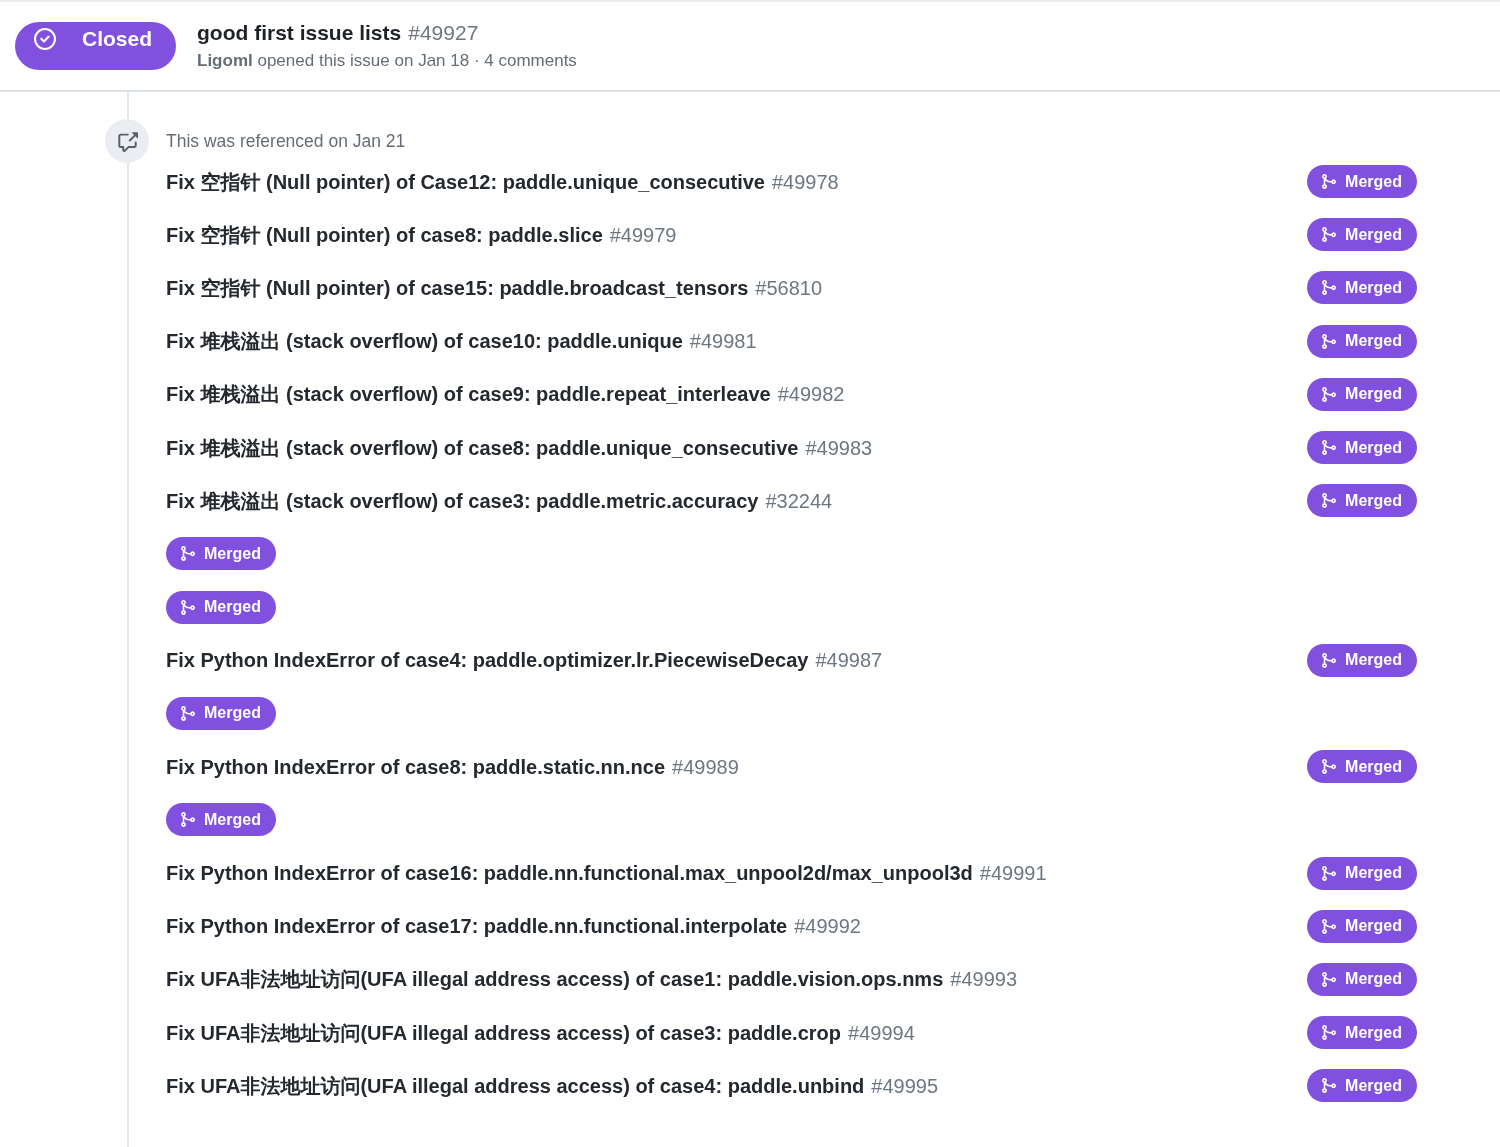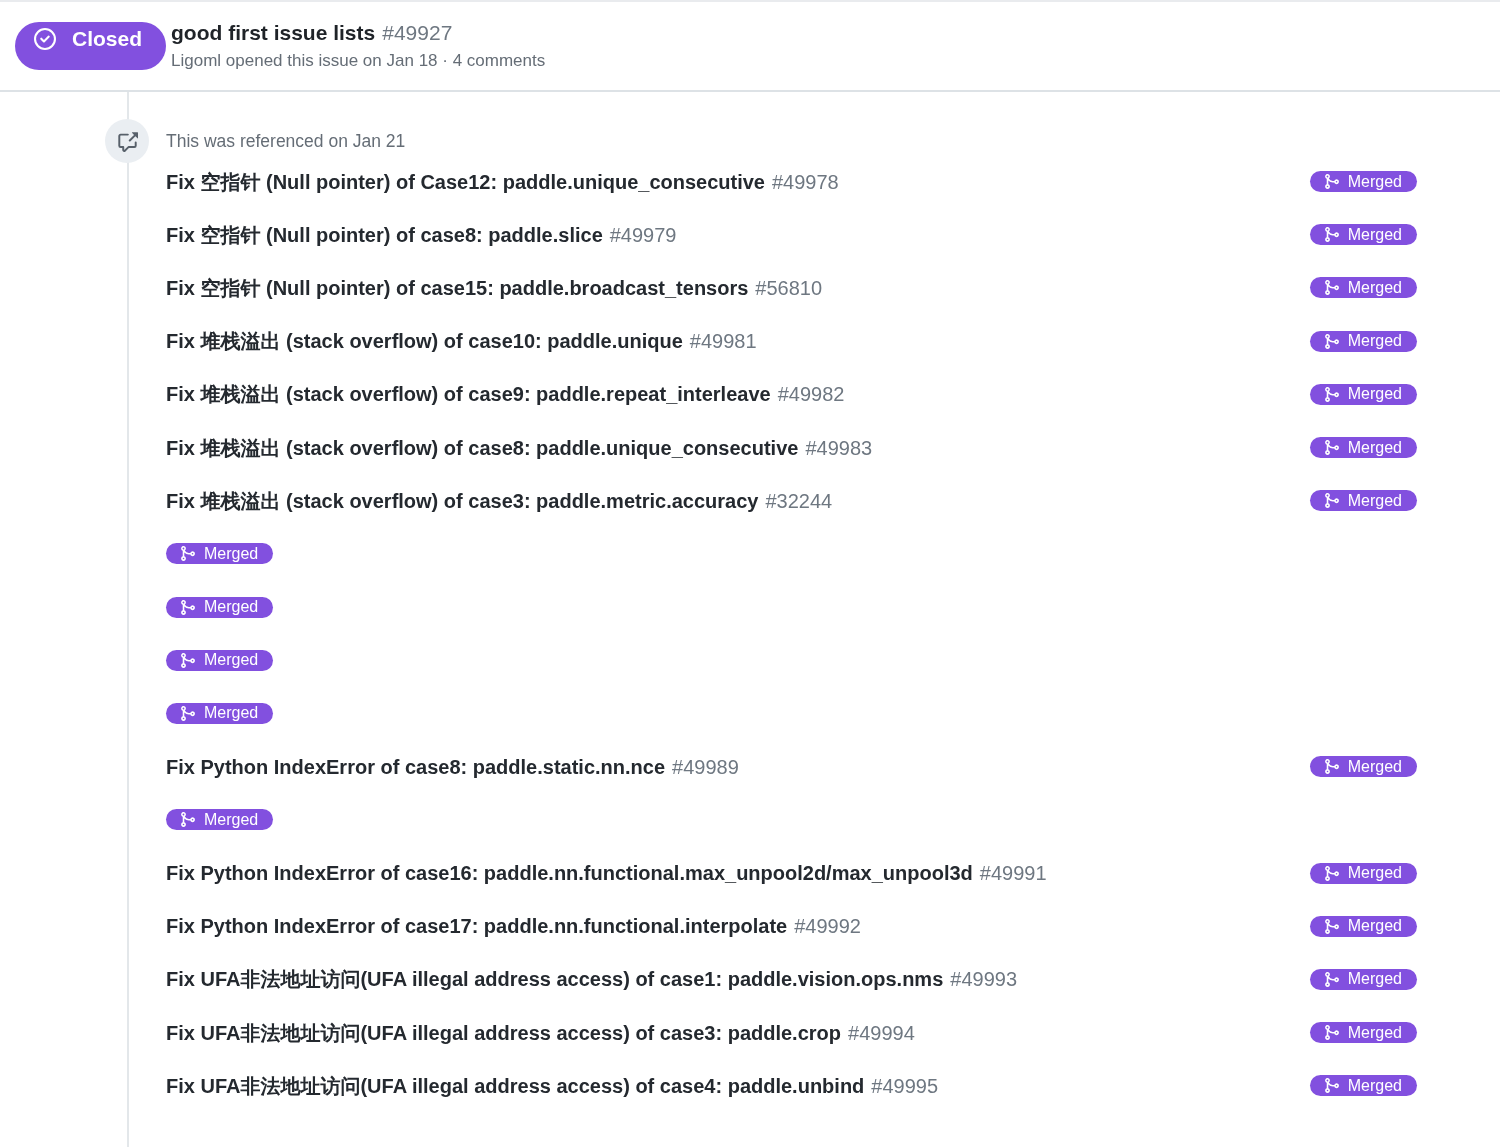--- a/index.html
+++ b/index.html
@@ -28,33 +28,33 @@
     position: relative; z-index: 2;
     height: 92px;
     background: #fff;
     border-top: 2px solid var(--top_border);
     border-bottom: 2px solid var(--border_color);
     display: flex; align-items: center;
     padding-left: 15px;
   }
   .status-pill {
     flex: none;
-    display: inline-flex; align-items: center; gap: 16px;
+    display: inline-flex; align-items: center; gap: 26px;
     height: 48px; padding: 0 24px 15px 19px;
     border-radius: 24px;
     background: var(--status_purple);
     color: #fff; font-size: 21px; font-weight: 700;
   }
   .status-pill svg { width: 22px; height: 22px; display: block; }
-  .header-text { margin-left: 5px; min-width: 0; }
+  .header-text { margin-left: 21px; min-width: 0; }
   .header-title { margin: 0; font-size: 21px; line-height: 26px; font-weight: 400; white-space: nowrap; }
   .header-title .t { font-weight: 700; color: var(--title_text); }
   .header-title .n { font-weight: 400; color: var(--number_text); margin-left: 7px; }
   .byline { margin-top: 4px; font-size: 17px; line-height: 22px; color: var(--muted_text); white-space: nowrap; }
-  .byline a { color: var(--muted_text); font-weight: 400; text-decoration: none; }
+  .byline a { color: var(--muted_text); font-weight: 700; text-decoration: none; }
 
   
   .timeline-line {
     position: absolute; z-index: 0;
     left: 127px; top: 92px; bottom: 0;
     width: 2px; background: #e3e7ea;
   }
   .ref-event {
     position: absolute; z-index: 1;
     left: 105px; top: 119px;
@@ -77,25 +77,25 @@
   .ref-row {
     height: 53.2px;
     display: flex; align-items: center; justify-content: space-between; gap: 12px; text-align: right;
   }
   .ref-title { font-size: 20px; line-height: 26px; min-width: 0; white-space: nowrap; overflow: hidden; text-overflow: ellipsis; }
   .ref-title a { font-weight: 700; color: #24292f; text-decoration: none; }
   .ref-title .num { font-weight: 400; color: var(--number_text); margin-left: 7px; }
   .merged-badge {
     flex: none;
     display: inline-flex; align-items: center; gap: 8px;
-    height: 21px; padding: 0 15px 0 13px;
+    height: 33px; padding: 0 15px 0 13px;
     border-radius: 17px;
     background: var(--status_purple);
     color: var(--badge_text);
-    font-size: 16px; font-weight: 400;
+    font-size: 16px; font-weight: 700;
     text-decoration: none;
   }
   .merged-badge svg { width: 17px; height: 17px; display: block; }
 </style>
 </head>
 <body>
 
 <div class="page">
 
   <header class="issue-header">
@@ -224,20 +224,23 @@
   <div class="ref-row">
     <a href="#" class="merged-badge">
       <svg viewBox="0 0 16 16" fill="currentColor" aria-hidden="true">
         <path d="M5.45 5.154A4.25 4.25 0 0 0 9.25 7.5h1.378a2.251 2.251 0 1 1 0 1.5H9.25A5.734 5.734 0 0 1 5 7.123v3.505a2.25 2.25 0 1 1-1.5 0V5.372a2.25 2.25 0 1 1 1.95-.218ZM4.25 13.5a.75.75 0 1 0 0-1.5.75.75 0 0 0 0 1.5Zm8.5-4.5a.75.75 0 1 0 0-1.5.75.75 0 0 0 0 1.5ZM5 3.25a.75.75 0 1 0 0 .005V3.25Z"></path>
       </svg>
       <span>Merged</span>
     </a>
   </div>
 
   <div class="ref-row">
+    <div class="ref-title">
+      <a href="#">Fix Python IndexError of case4: paddle.optimizer.lr.PiecewiseDecay</a><span class="num">#49987</span>
+    </div>
     <a href="#" class="merged-badge">
       <svg viewBox="0 0 16 16" fill="currentColor" aria-hidden="true">
         <path d="M5.45 5.154A4.25 4.25 0 0 0 9.25 7.5h1.378a2.251 2.251 0 1 1 0 1.5H9.25A5.734 5.734 0 0 1 5 7.123v3.505a2.25 2.25 0 1 1-1.5 0V5.372a2.25 2.25 0 1 1 1.95-.218ZM4.25 13.5a.75.75 0 1 0 0-1.5.75.75 0 0 0 0 1.5Zm8.5-4.5a.75.75 0 1 0 0-1.5.75.75 0 0 0 0 1.5ZM5 3.25a.75.75 0 1 0 0 .005V3.25Z"></path>
       </svg>
       <span>Merged</span>
     </a>
   </div>
 
   <div class="ref-row">
     <a href="#" class="merged-badge">

